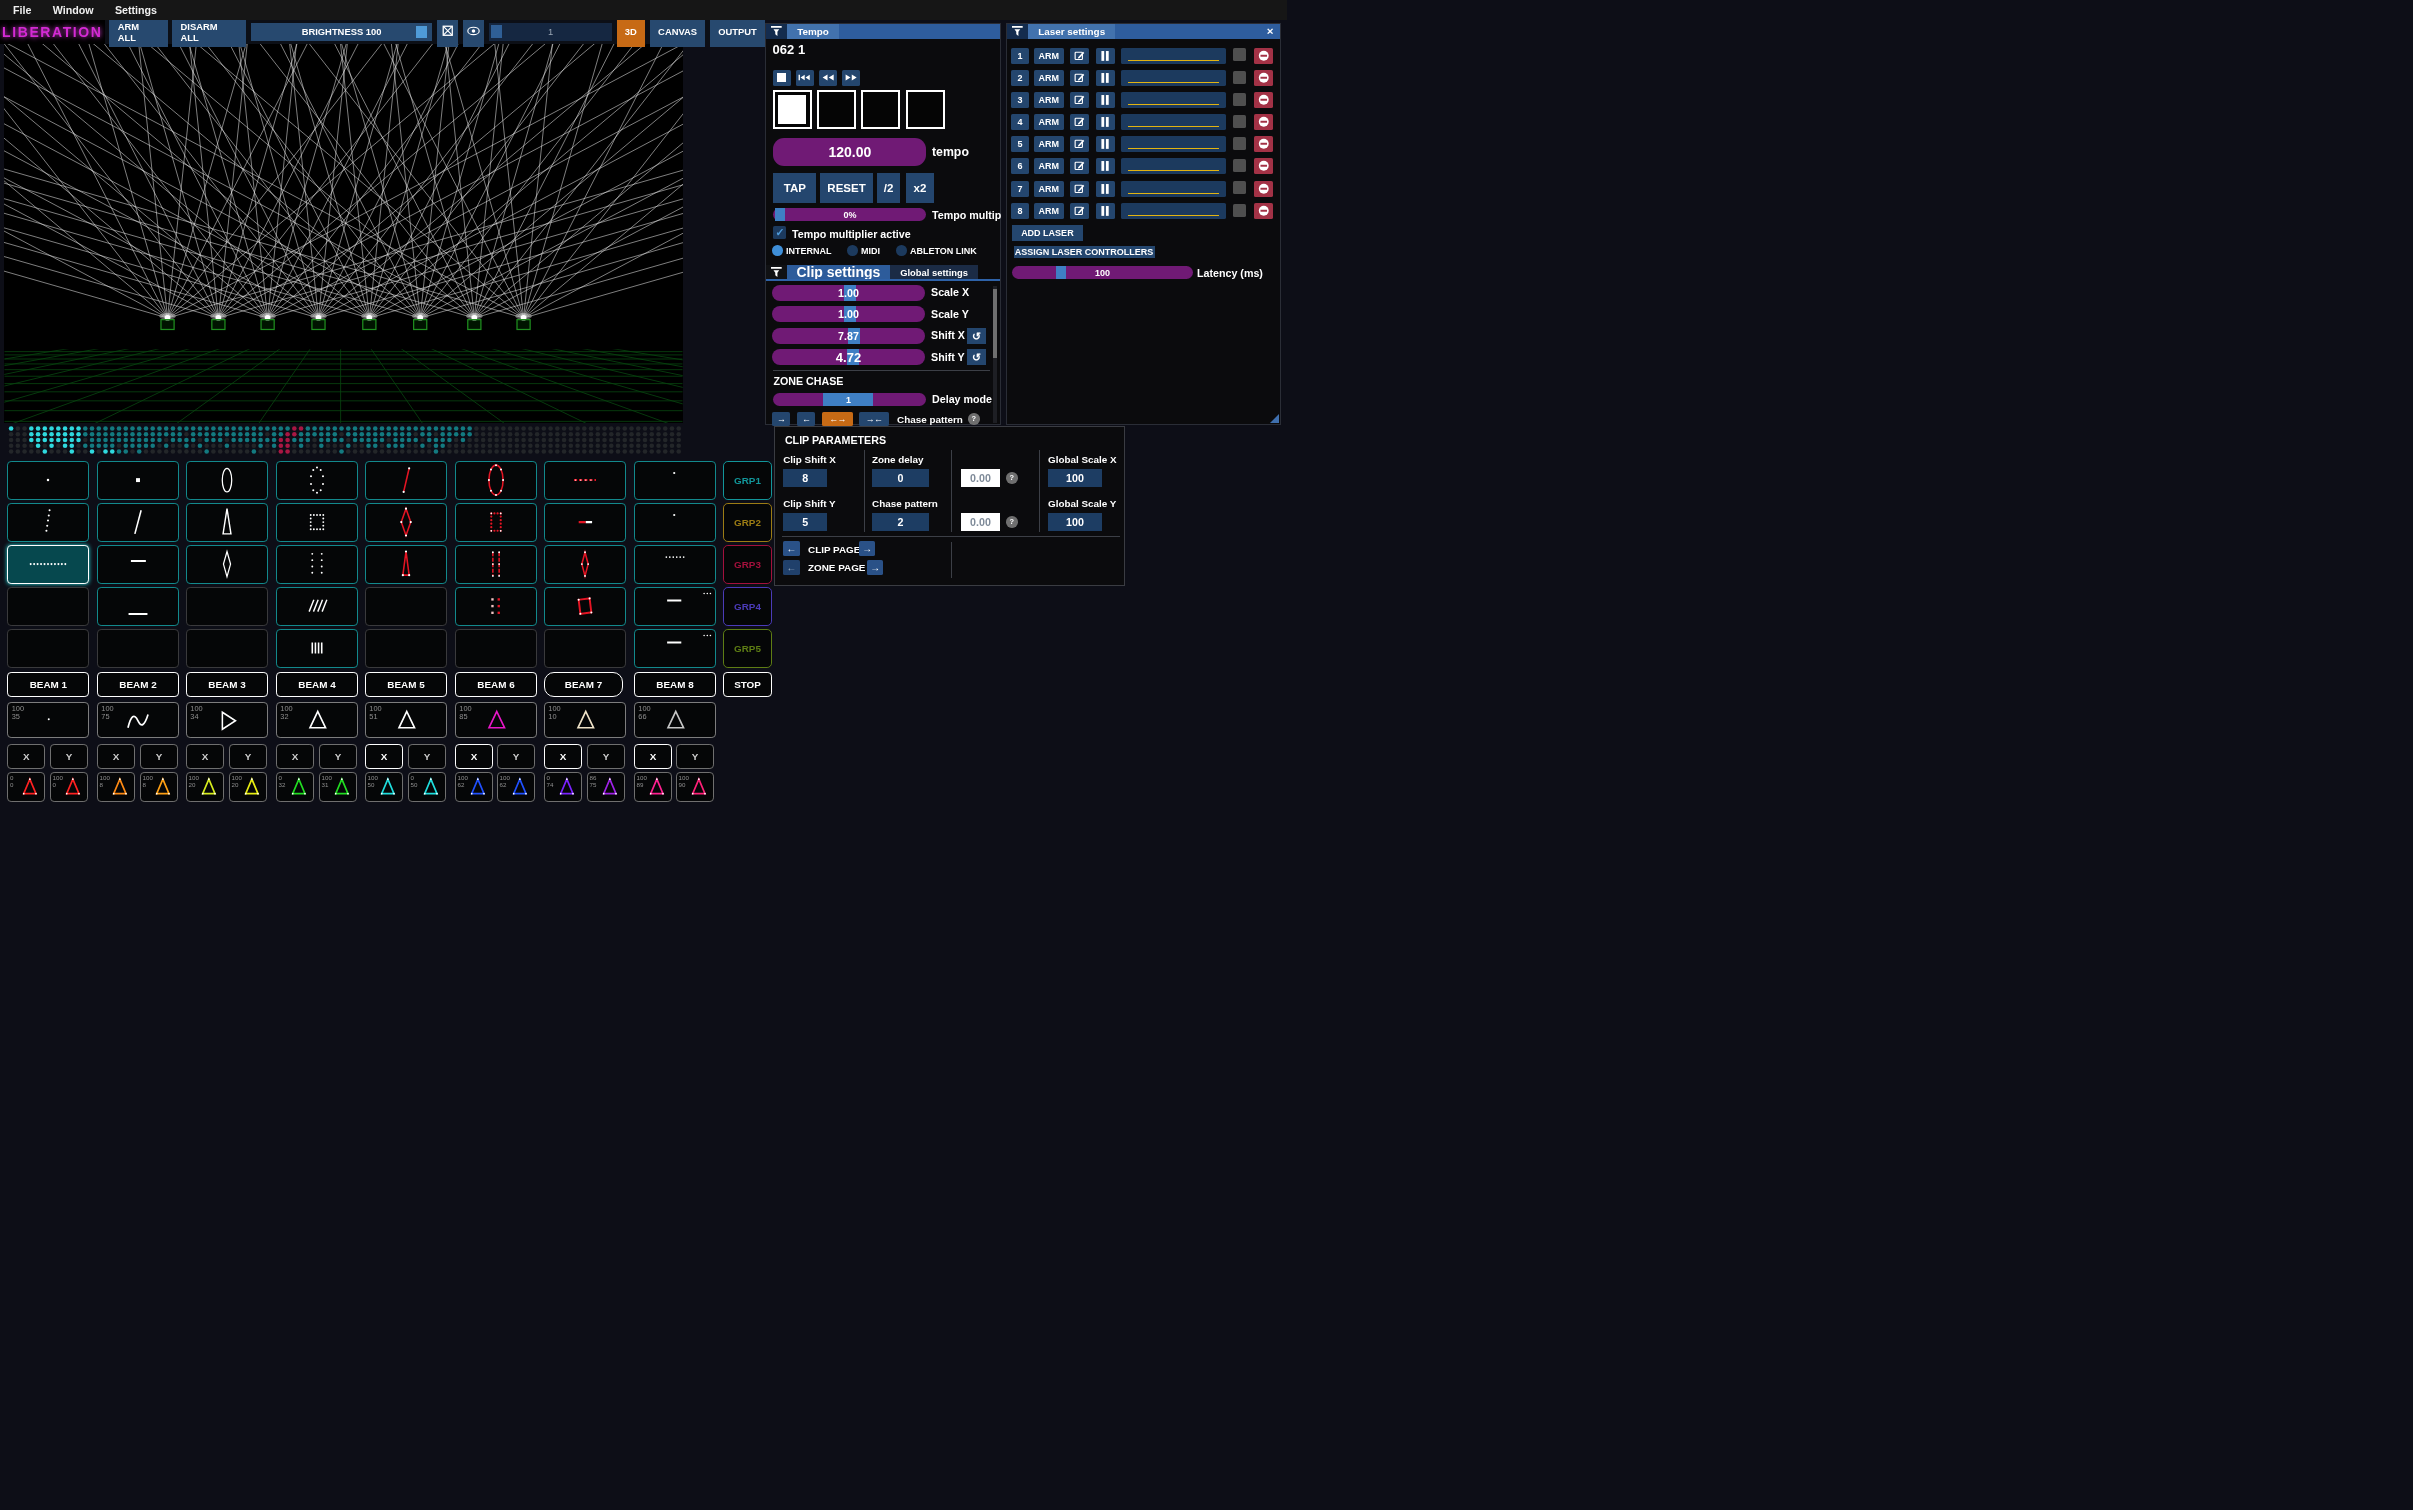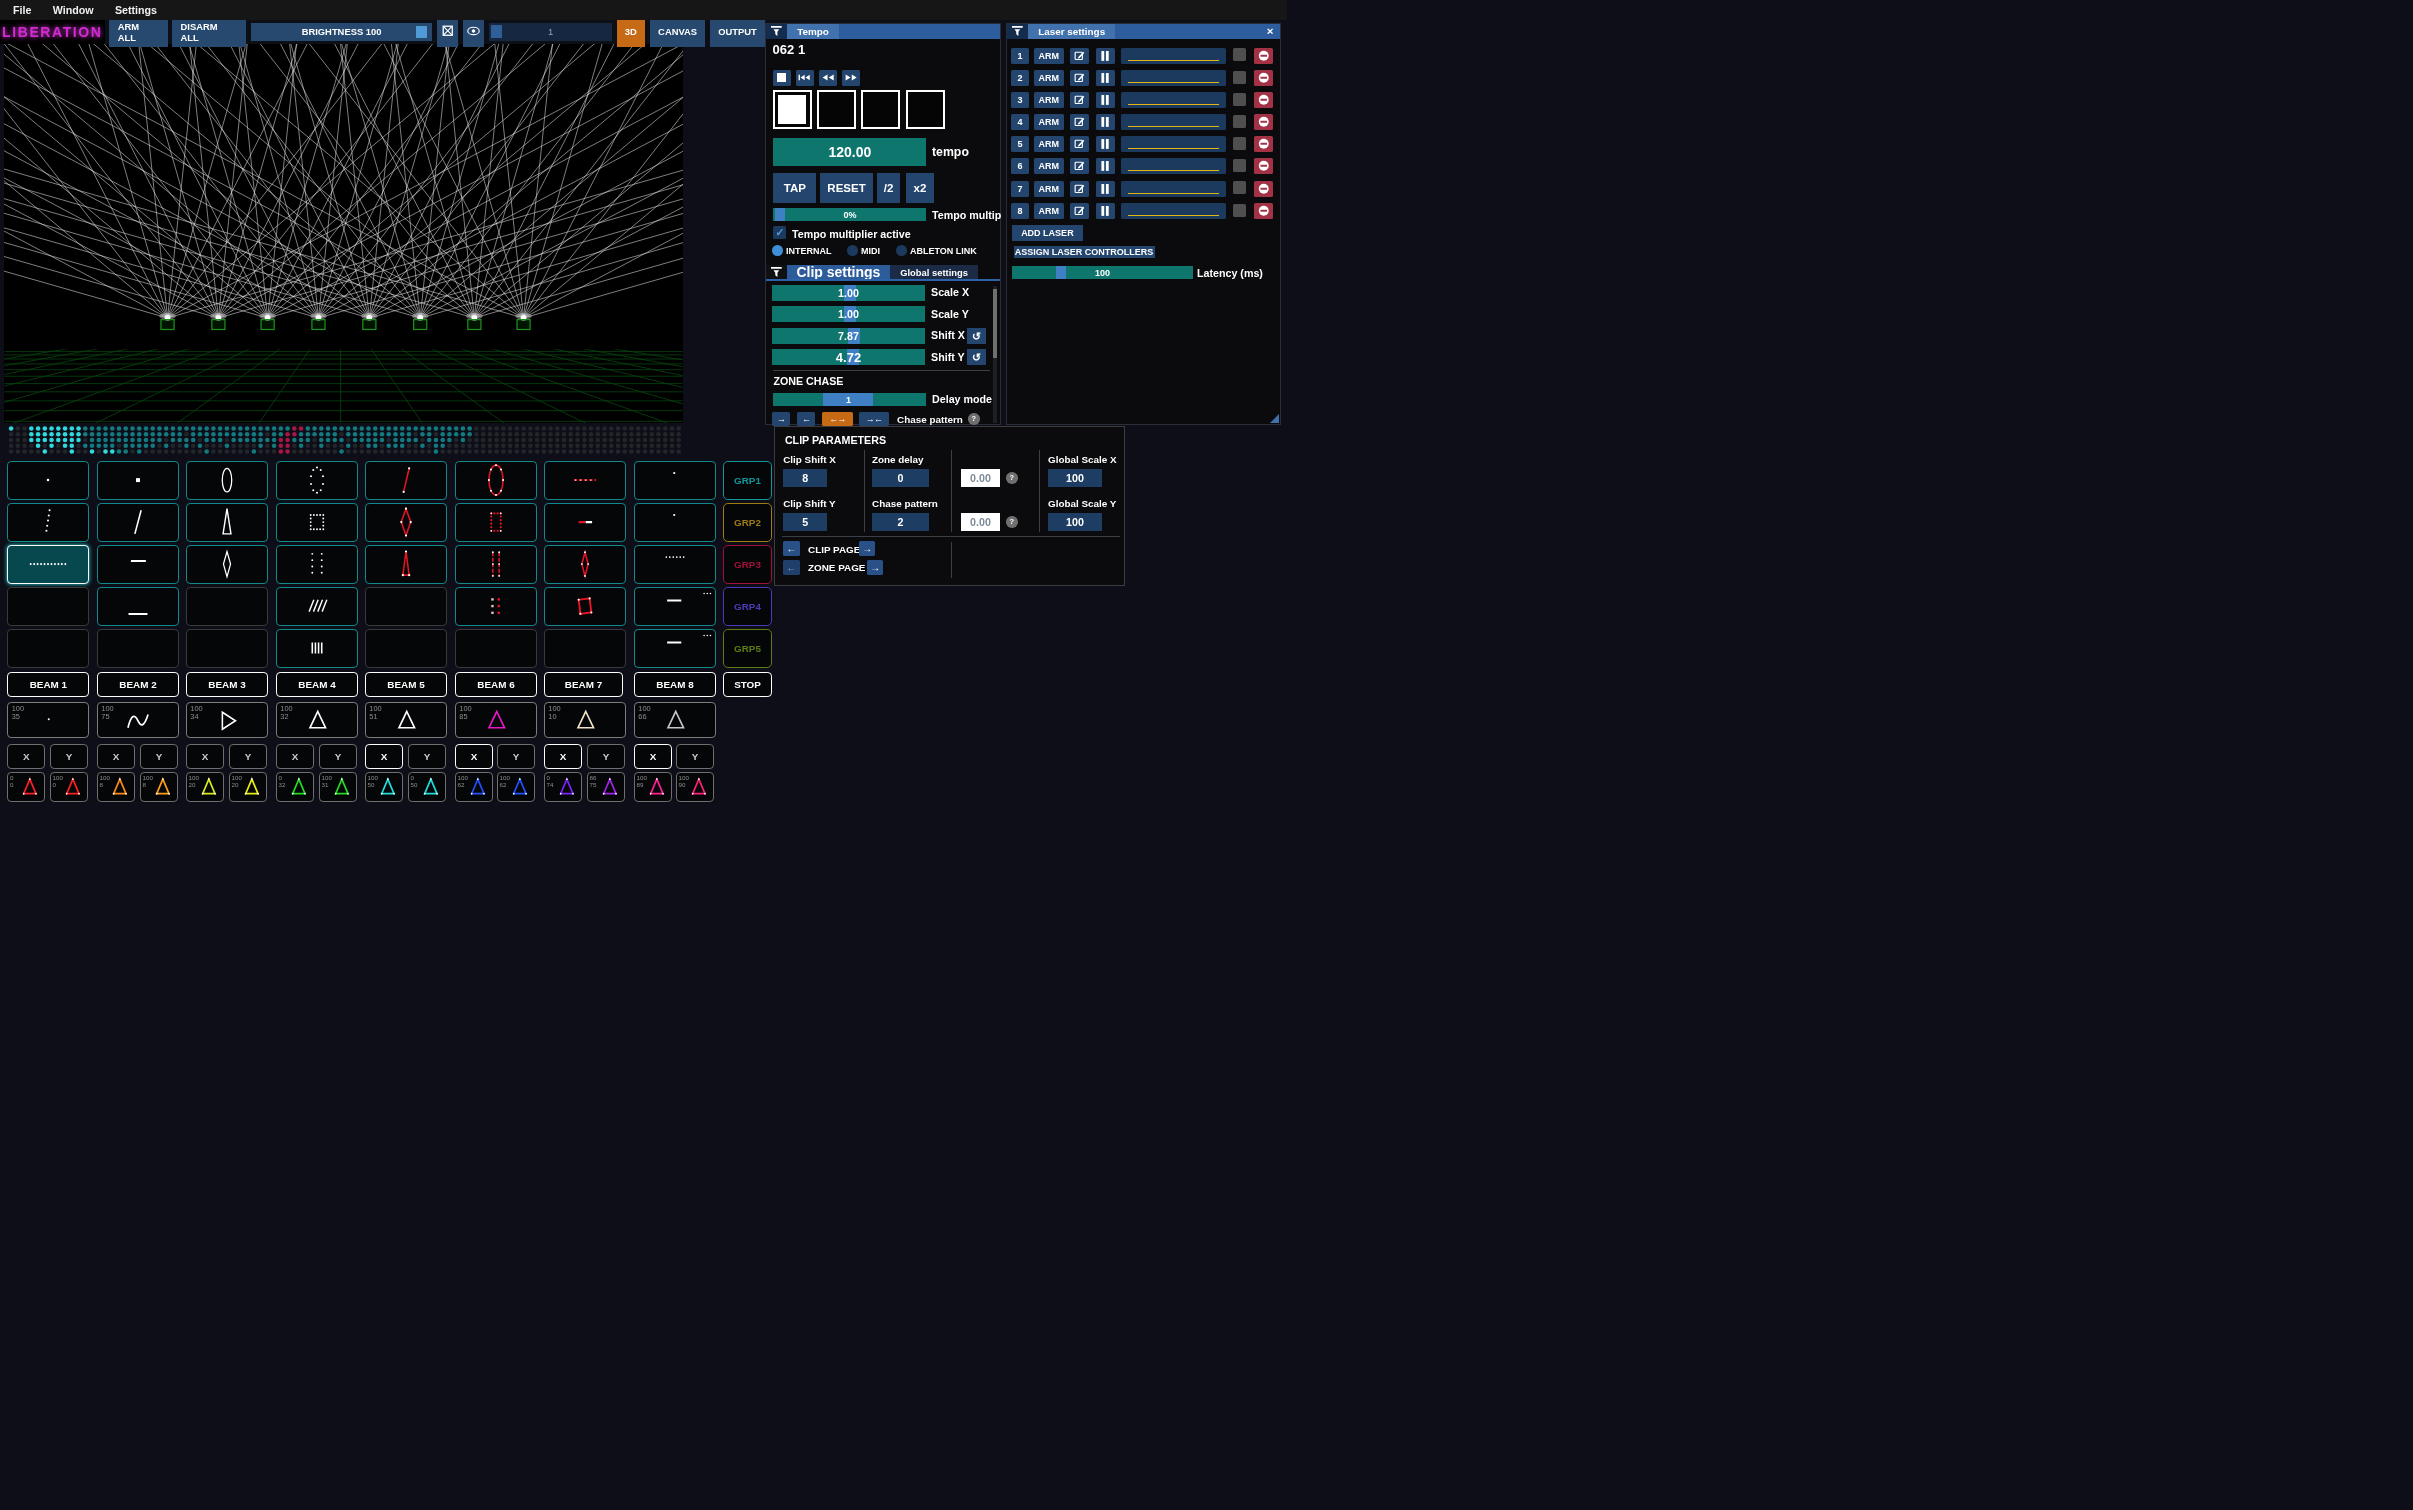--- a/index.html
+++ b/index.html
@@ -34,21 +34,21 @@
   .xybtn.active{border-color:#fff;color:#fff;}
   .zthumb{position:absolute;background:#050607;border:1.6px solid #6f6f6f;border-radius:4.1px;box-sizing:border-box;}
   .zthumb .nums{position:absolute;left:1.6px;top:0.8px;color:#8f8f8f;font-size:6.2px;line-height:7px;}
   
   .panel{background:#0b0b0d;border:0.8px solid #2a2d36;}
   .phead{position:absolute;left:0;top:0;right:0;height:14.8px;background:#2e5d9e;display:flex;align-items:stretch;}
   .pfunnel{width:21.3px;background:#142c4e;display:flex;align-items:center;justify-content:center;}
   .ptab{background:#4272ae;color:#fff;font-size:9.9px;font-weight:bold;display:flex;align-items:center;padding:0 9.9px;}
   .pclose{margin-left:auto;color:#fff;font-size:11.5px;font-weight:bold;display:flex;align-items:center;padding:0 6.6px;cursor:default;}
   .navybtn{position:absolute;background:#24466e;color:#fff;font-weight:bold;display:flex;align-items:center;justify-content:center;box-sizing:border-box;}
-  .slider{position:absolute;background:#0f766e;color:#fff;font-weight:bold;display:flex;align-items:center;justify-content:center;box-sizing:border-box;}
+  .slider{position:absolute;background:#701a75;color:#fff;font-weight:bold;display:flex;align-items:center;justify-content:center;box-sizing:border-box;border-radius:11px;}
   .slabel{position:absolute;color:#fff;font-weight:bold;white-space:nowrap;}
   .sthumb{position:absolute;top:0;bottom:0;background:#3f7fc4;}
   .divider{position:absolute;background:#3c3f46;}
   .helpicon{position:absolute;width:11.5px;height:11.5px;border-radius:50%;background:#6f6f6f;color:#fff;font-size:7.4px;font-weight:bold;display:flex;align-items:center;justify-content:center;}
   
   .lvnum,.lvarm,.lvicon{position:absolute;background:#24466e;color:#fff;font-weight:bold;font-size:9px;display:flex;align-items:center;justify-content:center;border-radius:1.6px;}
   .lvslider{position:absolute;background:#1c3a5e;border-radius:1.6px;}
   .lvline{position:absolute;left:6.6px;right:6.6px;bottom:2.5px;height:1.6px;background:#e2b411;}
   .lvgray{position:absolute;background:#4f4f4f;border-radius:1.6px;}
   .lvred{position:absolute;background:#a33246;border-radius:1.6px;display:flex;align-items:center;justify-content:center;}
@@ -1377,21 +1377,21 @@
       <circle cx="91" cy="7" r="1" fill="#ffffff"></circle>
       <circle cx="95" cy="7" r="1" fill="#ffffff"></circle>
     </svg></div>
 <div class="grpcell" style="left: 723px; top: 629px; width: 49px; height: 39px; border-color: rgb(94, 125, 20); color: rgb(94, 125, 20);">GRP5</div>
 <div class="beambtn" style="left: 7.4px; top: 672px; width: 82px; height: 24.6px;">BEAM 1</div>
 <div class="beambtn" style="left: 97px; top: 672px; width: 82px; height: 24.6px;">BEAM 2</div>
 <div class="beambtn" style="left: 186px; top: 672px; width: 82px; height: 24.6px;">BEAM 3</div>
 <div class="beambtn" style="left: 276px; top: 672px; width: 82px; height: 24.6px;">BEAM 4</div>
 <div class="beambtn" style="left: 365px; top: 672px; width: 82px; height: 24.6px;">BEAM 5</div>
 <div class="beambtn" style="left: 455px; top: 672px; width: 82px; height: 24.6px;">BEAM 6</div>
-<div class="beambtn" style="left: 544px; top: 672px; width: 79px; height: 24.6px;">BEAM 7</div>
+<div class="beambtn" style="left: 544px; top: 672px; width: 79px; height: 24.6px; border-radius: 10px;">BEAM 7</div>
 <div class="beambtn" style="left: 634px; top: 672px; width: 82px; height: 24.6px;">BEAM 8</div>
 <div class="beambtn" style="left: 723px; top: 672px; width: 49px; height: 24.6px;">STOP</div>
 <div class="thumb" style="left: 7.4px; top: 702px; width: 82px; height: 36px;"><div class="nums">100<br>35</div><svg viewBox="0 0 100 44" width="100%" height="100%">
       <circle cx="51" cy="21" r="1.3" fill="#ffffff"></circle>
     </svg></div>
 <div class="thumb" style="left: 97px; top: 702px; width: 82px; height: 36px;"><div class="nums">100<br>75</div><svg viewBox="0 0 100 44" width="100%" height="100%">
       <path d="M37,32 C41,16 45,13 50,23 C54,31 58,31 63,15" fill="none" stroke="#ffffff" stroke-width="2.2"></path>
     </svg></div>
 <div class="thumb" style="left: 186px; top: 702px; width: 82px; height: 36px;"><div class="nums">100<br>34</div><svg viewBox="0 0 100 44" width="100%" height="100%">
       <path d="M44,12 L61,23 L44,34 Z" fill="none" stroke="#ffffff" stroke-width="2"></path>

